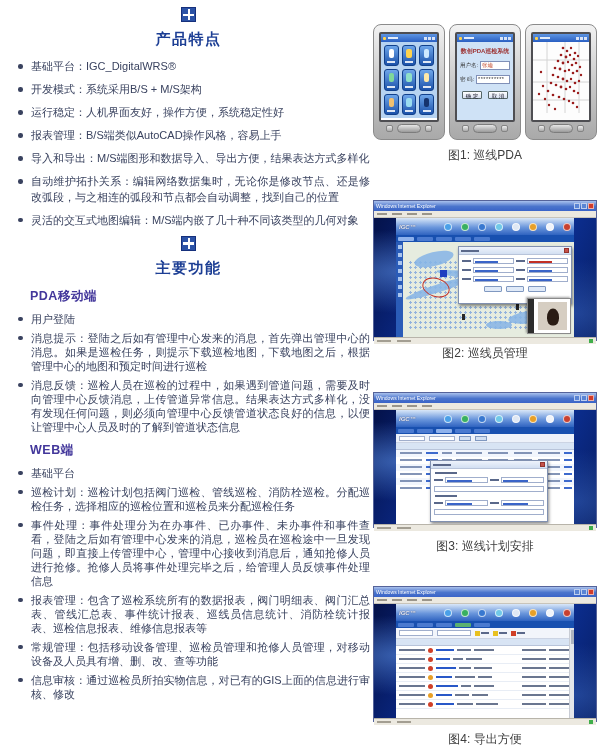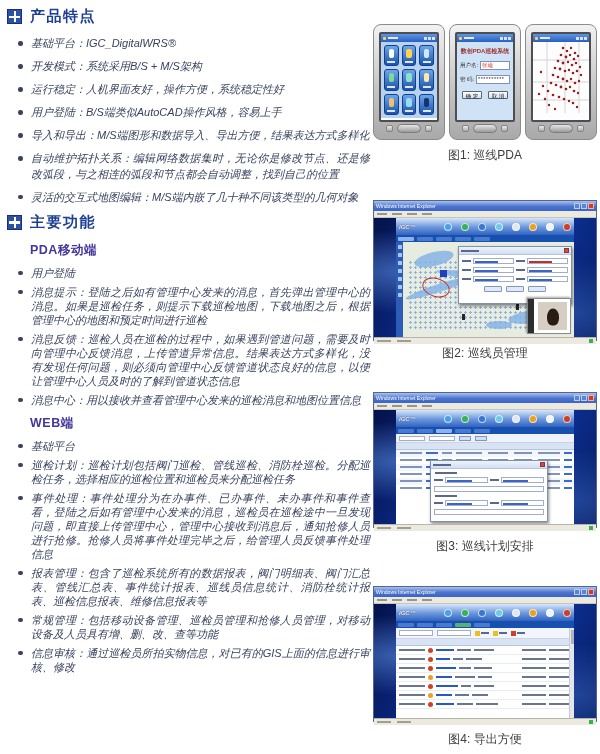--- a/index.html
+++ b/index.html
@@ -2,26 +2,26 @@
 <html><head>
 <meta charset="utf-8">
 <style>
   html,body{margin:0;padding:0;}
   body{
     width:600px;height:754px;background:#ffffff;position:relative;overflow:hidden;
     font-family:"Liberation Sans","DejaVu Sans",sans-serif;
   }
   
   .left-col{position:absolute;left:7px;top:7px;width:363px;}
-  .section-header{display:flex;align-items:center;gap:8px;margin-bottom:10px;}
+  .section-header{display:flex;align-items:center;gap:8px;margin-bottom:10px;flex-direction:column;}
   .plus-icon{width:15px;height:15px;background:#2b52a6;border:1px solid #16307c;box-sizing:border-box;position:relative;flex:0 0 auto;}
   .plus-icon::before{content:'';position:absolute;left:1px;right:1px;top:5.5px;height:2.5px;background:#fff;}
   .plus-icon::after{content:'';position:absolute;top:1px;bottom:1px;left:5.5px;width:2.5px;background:#fff;}
   .section-title{font-size:15px;font-weight:bold;color:#1c3e94;letter-spacing:1.5px;}
-  ul.bullets{list-style:none;margin:0;padding:0 0 0 24px;font-style:italic;}
+  ul.bullets{list-style:none;margin:0;padding:0 0 0 24px;}
   ul.bullets li{position:relative;font-size:11px;color:#39425f;text-align:justify;}
   ul.bullets li::before{content:'';position:absolute;left:-13px;top:5px;width:4.5px;height:4.5px;border-radius:50%;background:#39425f;}
   ul.features li{line-height:15.5px;margin-bottom:7.5px;}
   ul.dense li{line-height:14px;margin-bottom:5px;}
   .functions-block{}
   .sub-title{font-size:12.5px;font-weight:bold;color:#43379b;letter-spacing:.5px;margin:8px 0 7px 23px;}
   
   .fig-caption{position:absolute;left:373px;width:224px;text-align:center;font-size:12px;color:#3d3d3d;}
   
   .pda-row{position:absolute;left:373px;top:24px;width:224px;display:flex;gap:4px;}
@@ -140,38 +140,37 @@
 
   <div class="section-header">
     <span class="plus-icon"></span>
     <span class="section-title">产品特点</span>
   </div>
   <ul class="bullets features">
 
   <li>基础平台：IGC_DigitalWRS®</li>
       <li>开发模式：系统采用B/S + M/S架构</li>
       <li>运行稳定：人机界面友好，操作方便，系统稳定性好</li>
-      <li>用户登陆：B/S端类似AutoCAD操作风格，容易上手</li>
+      <li>报表管理：B/S端类似AutoCAD操作风格，容易上手</li>
       <li>导入和导出：M/S端图形和数据导入、导出方便，结果表达方式多样化</li>
       <li>自动维护拓扑关系：编辑网络数据集时，无论你是修改节点、还是修改弧段，与之相连的弧段和节点都会自动调整，找到自己的位置</li>
       <li>灵活的交互式地图编辑：M/S端内嵌了几十种不同该类型的几何对象</li>
     </ul>
 
   <div class="functions-block">
     <div class="section-header">
       <span class="plus-icon"></span>
       <span class="section-title">主要功能</span>
     </div>
     <div class="sub-title">PDA移动端</div>
     <ul class="bullets dense">
 
     <li>用户登陆</li>
         <li>消息提示：登陆之后如有管理中心发来的消息，首先弹出管理中心的消息。如果是巡检任务，则提示下载巡检地图，下载地图之后，根据管理中心的地图和预定时间进行巡检</li>
         <li>消息反馈：巡检人员在巡检的过程中，如果遇到管道问题，需要及时向管理中心反馈消息，上传管道异常信息。结果表达方式多样化，没有发现任何问题，则必须向管理中心反馈管道状态良好的信息，以便让管理中心人员及时的了解到管道状态信息</li>
-        <li>消息中心：用以接收并查看管理中心发来的巡检消息和地图位置信息</li>
       </ul>
     <div class="sub-title">WEB端</div>
     <ul class="bullets dense">
 
     <li>基础平台</li>
         <li>巡检计划：巡检计划包括阀门巡检、管线巡检、消防栓巡检。分配巡检任务，选择相应的巡检位置和巡检员来分配巡检任务</li>
         <li>事件处理：事件处理分为在办事件、已办事件、未办事件和事件查看，登陆之后如有管理中心发来的消息，巡检员在巡检途中一旦发现问题，即直接上传管理中心，管理中心接收到消息后，通知抢修人员进行抢修。抢修人员将事件处理完毕之后，给管理人员反馈事件处理信息</li>
         <li>报表管理：包含了巡检系统所有的数据报表，阀门明细表、阀门汇总表、管线汇总表、事件统计报表、巡线员信息统计、消防栓统计报表、巡检信息报表、维修信息报表等</li>
         <li>常规管理：包括移动设备管理、巡检员管理和抢修人员管理，对移动设备及人员具有增、删、改、查等功能</li>
         <li>信息审核：通过巡检员所拍实物信息，对已有的GIS上面的信息进行审核、修改</li>

